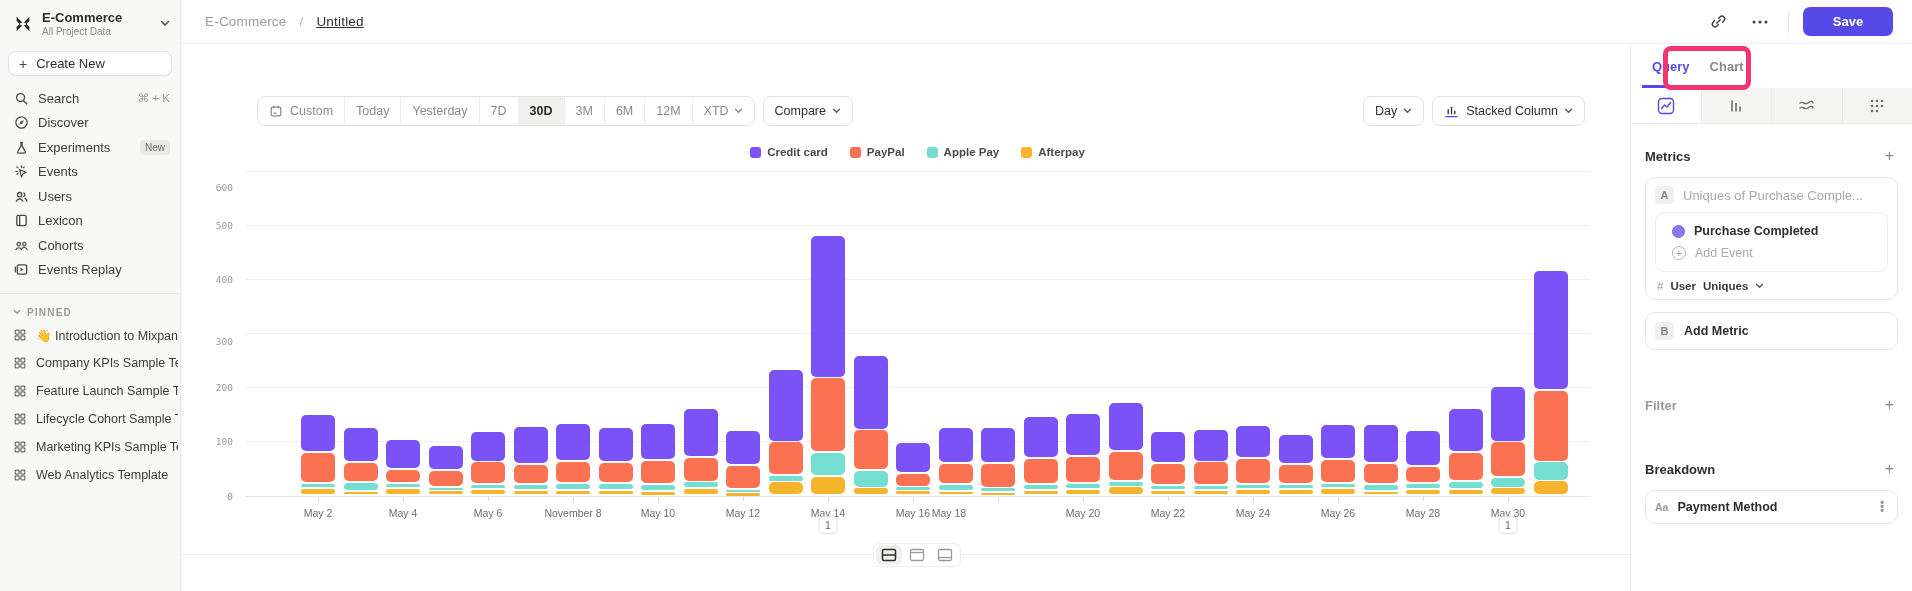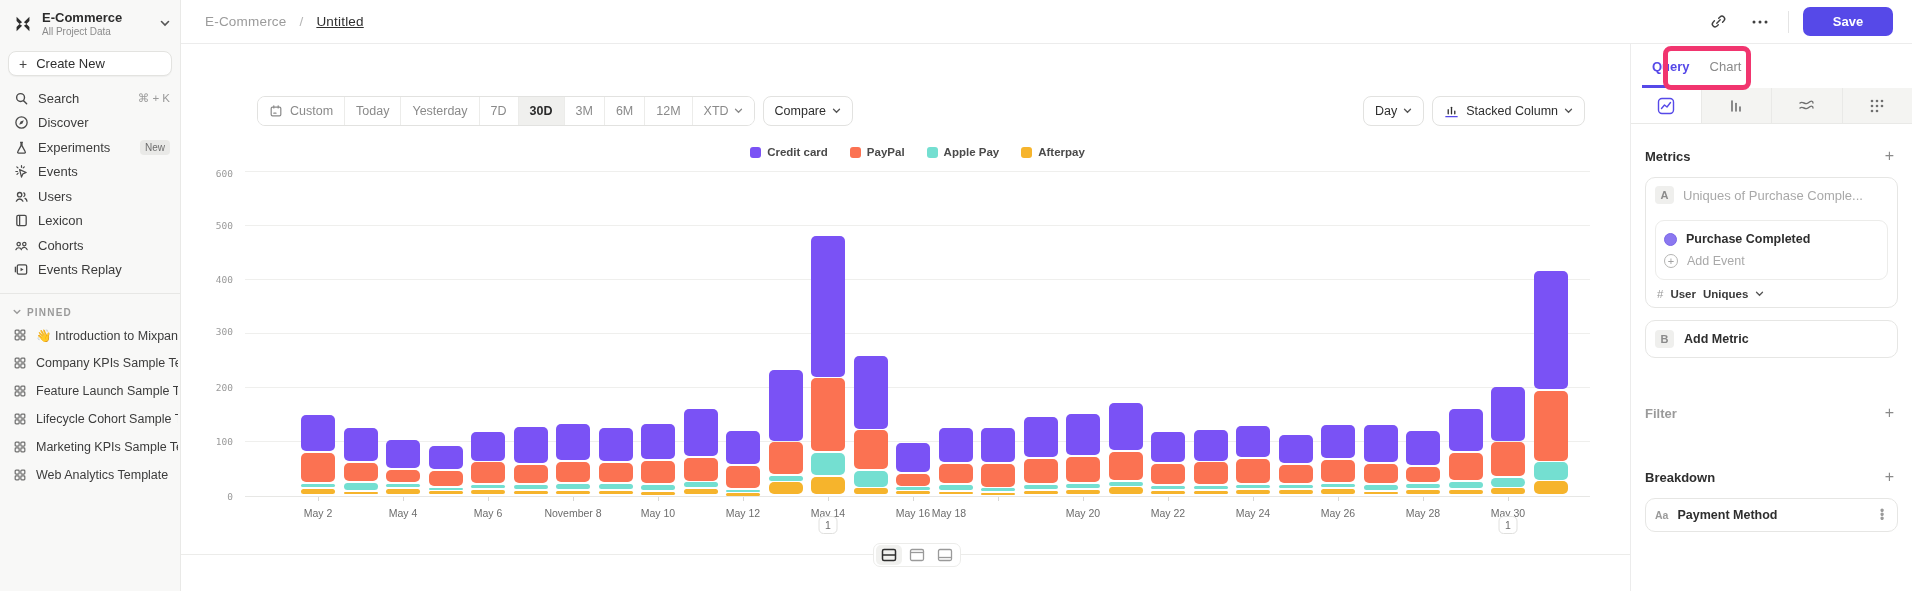--- a/index.html
+++ b/index.html
@@ -73,36 +73,36 @@
   .bottom-div { position:absolute; top:510px; left:0; right:0; height:1px; background:#ececea; }
   .layout-group { position:absolute; top:499px; left:692px; height:24px; background:#fff; border:1px solid #ececea; border-radius:7px; display:flex; align-items:center; padding:0 2px; gap:2px; z-index:2; }
   .lo-btn { width:26px; height:20px; border-radius:5px; display:flex; align-items:center; justify-content:center; cursor:pointer; color:#9a9a9a; }
   .lo-btn.active { background:#f1f1ef; color:#2e2e2e; }
 
   
   .rpanel { width:282px; flex:none; border-left:1px solid #ececec; position:relative; background:#fff; }
   .rp-tabs { height:44px; display:flex; align-items:center; padding-left:11px; position:relative; }
   .rp-tab { font-size:13px; padding:0 10px; height:100%; display:flex; align-items:center; cursor:pointer; }
   .rp-tab.active { color:#5649e8; font-weight:bold; box-shadow:inset 0 -3px 0 #5649e8; }
-  .rp-tab.idle { color:#8a8a8a; }
+  .rp-tab.idle { color:#8a8a8a;font-weight:bold; }
   .hl-box { position:absolute; left:32px; top:2px; width:88px; height:44px; border:5px solid #f1356f; border-radius:8px; z-index:5; pointer-events:none; }
   .icon-tabs { height:36px; display:flex; border-bottom:1px solid #e9e9e7; }
   .icon-tab { flex:1; display:flex; align-items:center; justify-content:center; cursor:pointer; background:#f4f4f2; border-left:1px solid #e9e9e7; color:#6f6f6f; }
   .icon-tab.active { background:#fff; border-left:none; color:#5649e8; }
   .icon-tab.last { border-top-right-radius:0; }
   .rp-body { padding:0 14px; }
   .rp-sec { display:flex; align-items:center; justify-content:space-between; }
   .rp-sec .t { font-size:13px; font-weight:bold; color:#2e2e2e; }
   .rp-sec .t.gray { color:#9a9a9a; }
   .rp-plus { color:#8a8a8a; font-size:16px; cursor:pointer; padding:2px 4px; }
   .mcard { border:1px solid #e6e6e4; border-radius:10px; background:#fff; padding:8px 9px 7px 9px; margin-top:10px; }
   .mrow { display:flex; align-items:center; gap:9px; }
   .abadge { width:19px; height:18px; background:#efefed; border-radius:4px; font-size:11px; color:#8a8a8a; display:flex; align-items:center; justify-content:center; flex:none; font-weight:bold; }
   .ph-text { font-size:13px; color:#a9a9a9; white-space:nowrap; overflow:hidden; }
-  .inner-card { border:1px solid #ececea; border-radius:9px; margin-top:16px; padding:7px 8px; }
+  .inner-card { border:1px solid #ececea; border-radius:9px; margin-top:8px; padding:7px 16px; }
   .ev-row { display:flex; align-items:center; gap:9px; height:22px; cursor:pointer; }
   .ev-dot { width:13px; height:13px; border-radius:50%; background:#8b78f0; border:1px solid #7a66e8; flex:none; }
   .ev-name { font-size:12.5px; color:#2e2e2e; font-weight:bold; }
   .addev { color:#a9a9a9; font-size:12.5px; }
   .plus-circ { width:14px; height:14px; border:1px solid #b5b5b3; border-radius:50%; color:#a0a0a0; font-size:11px; line-height:12px; text-align:center; flex:none; }
   .measure { display:flex; align-items:center; gap:7px; margin-top:8px; padding-left:2px; font-size:11.5px; }
   .measure .hash { color:#9a9a9a; }
   .measure .mt { color:#3a3a3a; font-weight:bold; }
   .addmetric { border:1px solid #e6e6e4; border-radius:10px; margin-top:12px; padding:9px 9px; display:flex; align-items:center; gap:10px; cursor:pointer; }
   .addmetric .lbl { font-size:12.5px; color:#2e2e2e; font-weight:bold; }
@@ -541,24 +541,24 @@
               <div class="bar-seg" title="May 30 · PayPal: 66" style="left: 1246px; width: 34px; top: 271.375px; height: 33.95px; background: rgb(251, 114, 82);"></div>
               <div class="bar-seg" title="May 30 · Credit card: 102" style="left: 1246px; width: 34px; top: 216.125px; height: 53.45px; background: rgb(122, 82, 245);"></div>
               <div class="bar-seg" title="May 31 · Afterpay: 27" style="left: 1288.5px; width: 34px; top: 310.375px; height: 12.825px; background: rgb(246, 180, 44);"></div>
               <div class="bar-seg" title="May 31 · Apple Pay: 35" style="left: 1288.5px; width: 34px; top: 291.417px; height: 17.1583px; background: rgb(116, 223, 209);"></div>
               <div class="bar-seg" title="May 31 · PayPal: 132" style="left: 1288.5px; width: 34px; top: 219.917px; height: 69.7px; background: rgb(251, 114, 82);"></div>
               <div class="bar-seg" title="May 31 · Credit card: 221" style="left: 1288.5px; width: 34px; top: 100.208px; height: 117.908px; background: rgb(122, 82, 245);"></div>
             </div>
         <div class="ylab" style="top: 329.5px; left: 0px;">0</div>
             <div class="ylab" style="top: 275.333px; left: 0px;">100</div>
             <div class="ylab" style="top: 221.167px; left: 0px;">200</div>
-            <div class="ylab" style="top: 165px; left: 0px; text-align: right;">300</div>
+            <div class="ylab" style="top: 175px; left: 0px; text-align: right;">300</div>
             <div class="ylab" style="top: 112.833px; left: 0px;">400</div>
             <div class="ylab" style="top: 58.6667px; left: 0px;">500</div>
-            <div class="ylab" style="top: 7px; left: 0px;">600</div>
+            <div class="ylab" style="top: 21px; left: 0px;">600</div>
             <div class="xtick" style="left: 137px;"></div>
             <div class="xlab" style="left: 137px;">May 2</div>
             <div class="xtick" style="left: 222px;"></div>
             <div class="xlab" style="left: 222px;">May 4</div>
             <div class="xtick" style="left: 307px;"></div>
             <div class="xlab" style="left: 307px;">May 6</div>
             <div class="xtick" style="left: 392px;"></div>
             <div class="xlab" style="left: 392px;">November 8</div>
             <div class="xtick" style="left: 477px;"></div>
             <div class="xlab" style="left: 477px;">May 10</div>

